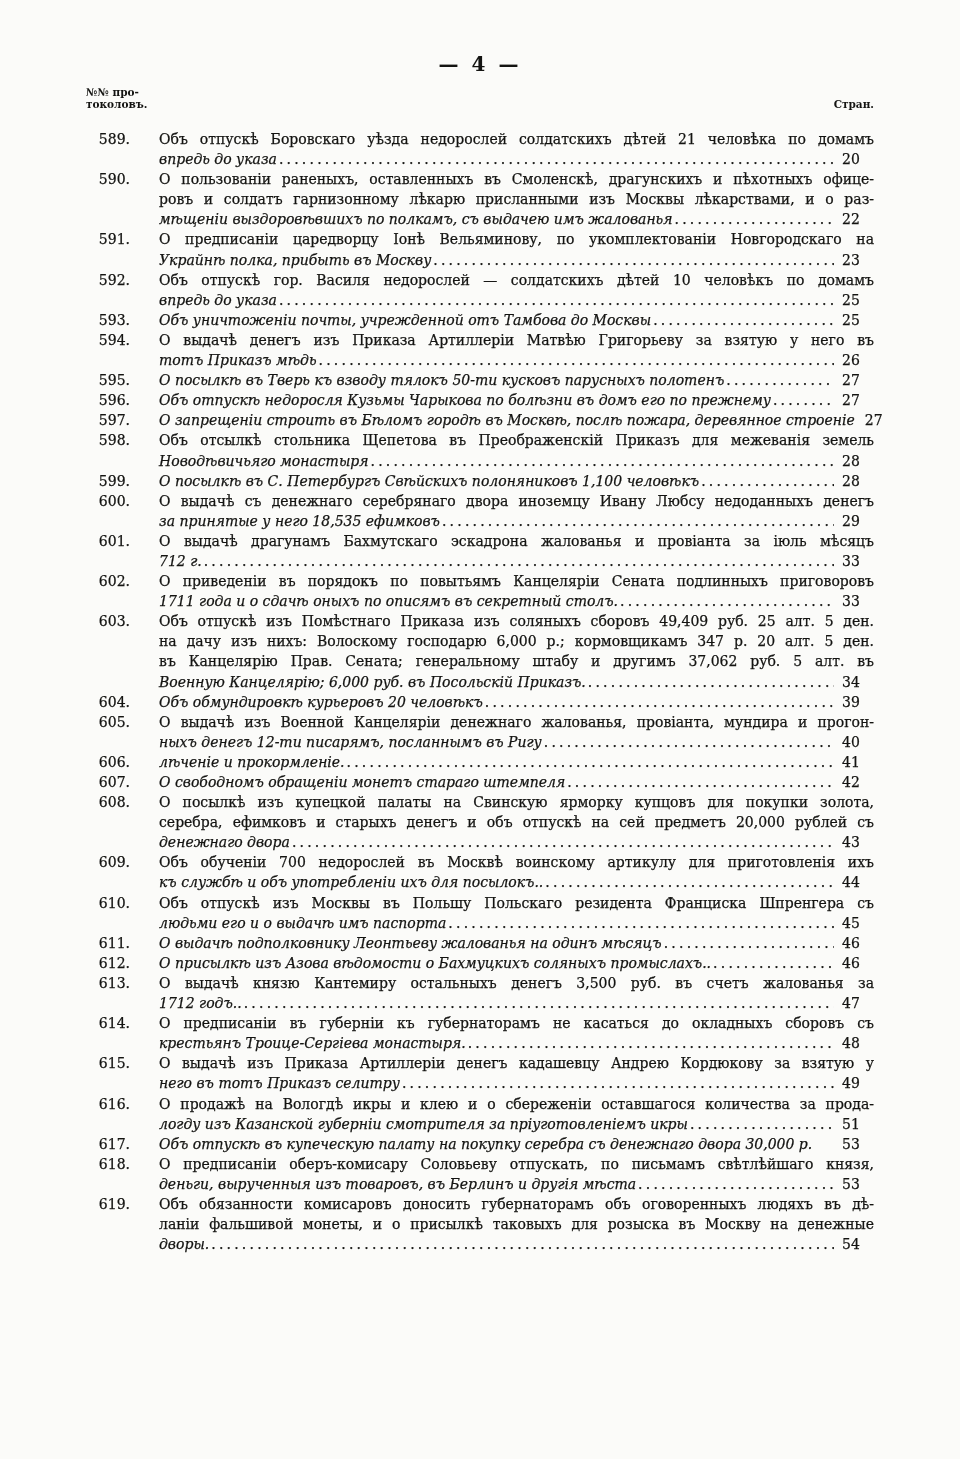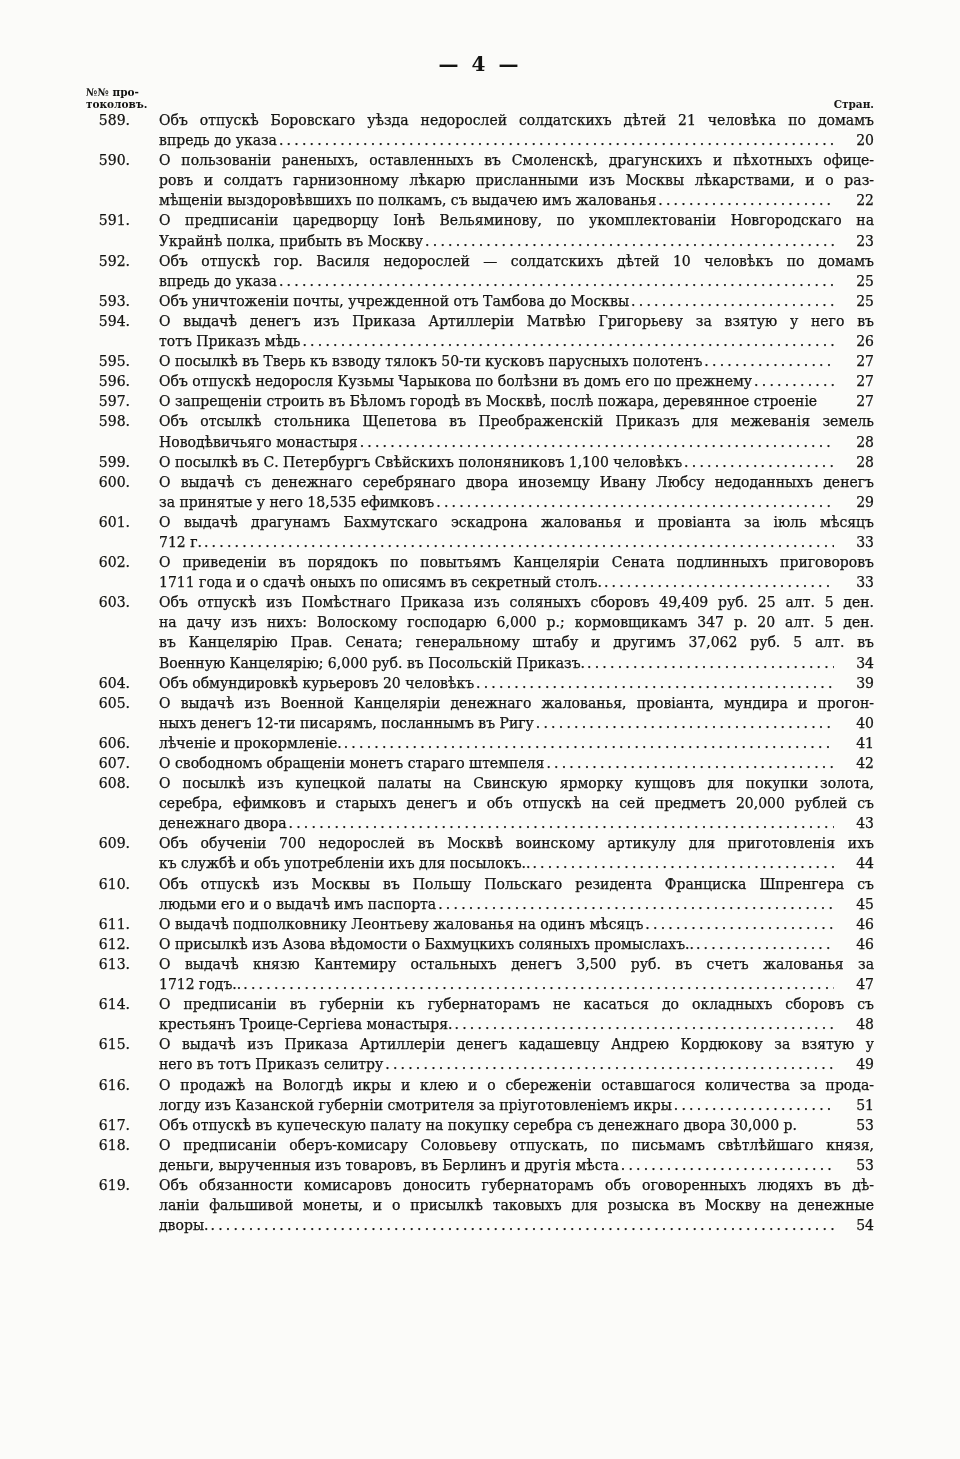--- a/index.html
+++ b/index.html
@@ -23,21 +23,21 @@
     text-align: center;
     font-size: 20px;
     font-weight: bold;
     letter-spacing: 3px;
   }
   .col-heads {
     display: flex;
     justify-content: space-between;
     align-items: flex-end;
     margin-top: 10px;
-    margin-bottom: 0;
+    margin-bottom: 19px;
     font-size: 10.5px;
     font-weight: bold;
   }
   .col-head-left { line-height: 12px; }
   .col-head-right { line-height: 12px; text-align: center; }
   .toc { }
   .toc-entry {
     display: flex;
     font-size: 14px;
     line-height: 20.1px;
@@ -56,33 +56,32 @@
   }
   .line { }
   .line.just {
     text-align: justify;
     text-align-last: justify;
   }
   .line.last {
     display: flex;
     align-items: baseline;
   }
-  .line.last .line-text { flex: none; white-space: nowrap; }
+  .line.last .line-text { flex: none; white-space: nowrap; font-style: italic; }
   .dots {
     flex: 1;
     overflow: hidden;
     white-space: nowrap;
     letter-spacing: 3.2px;
     margin-left: 2px;
     margin-right: 8px;
   }
   .pagenum {
     flex: none;
     width: 32px;
-    text-align: right;
     white-space: nowrap;
   }
 </style>
 </head>
 <body>
 
 <div class="page">
 
   <div class="page-head">— 4 —</div>
 

